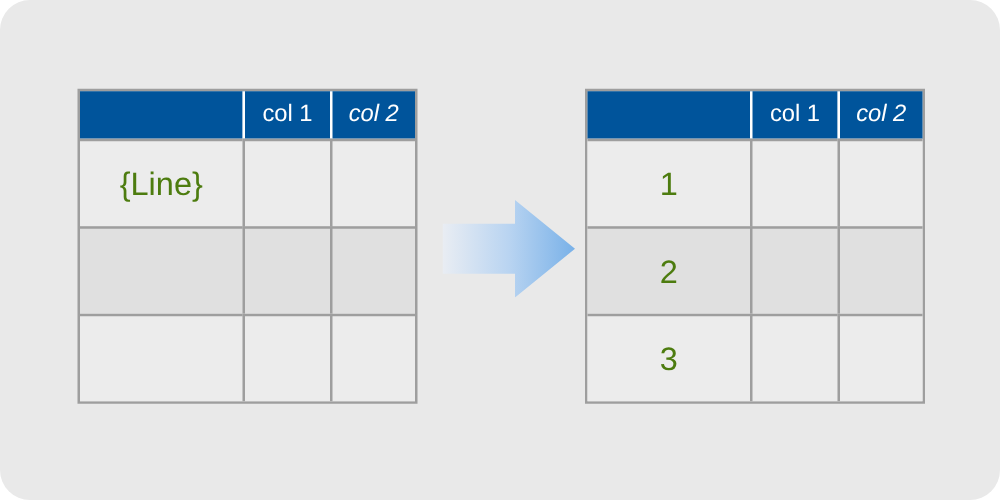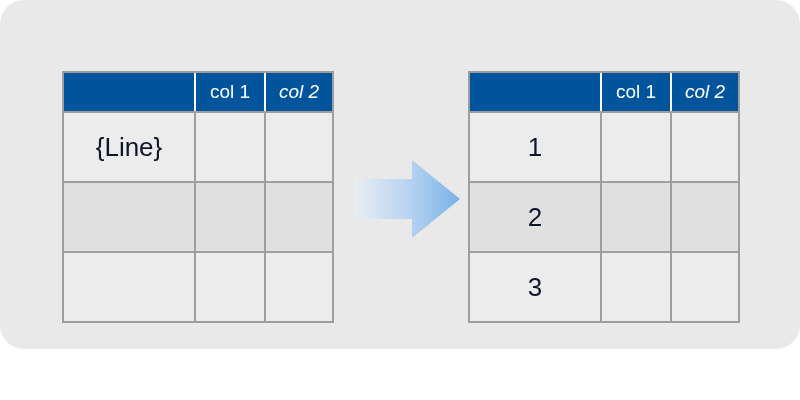--- a/index.html
+++ b/index.html
@@ -3,21 +3,21 @@
 <meta charset="utf-8">
 <style>
   * { margin: 0; padding: 0; box-sizing: border-box; }
   html, body {
     width: 800px; height: 400px;
     background: #ffffff;
     font-family: "Liberation Sans", sans-serif;
   }
   .card {
     position: relative;
-    width: 800px; height: 349px;
+    width: 800px; height: 400px;
     background: #e9e9e9;
     border-radius: 24px;
     overflow: hidden;
     padding-left: 30px;
   }
   .tbl-wrap { position: absolute; }
   .tbl-wrap.left  { left: 62px;  top: 71px; }
   .tbl-wrap.right { left: 468px; top: 71px; }
 
   table.demo {
@@ -35,21 +35,21 @@
     vertical-align: middle;
     padding: 0;
   }
   table.demo th:not(:first-child) { border-left: 2px solid #ffffff; }
   table.demo td {
     height: 70px;
     padding: 0;
     text-align: center;
     vertical-align: middle;
     font-size: 26px;
-    color: #0f172a;
+    color: #4d7c0f;
     border-top: 2px solid #9e9e9e;
   }
   table.demo td:not(:first-child) { border-left: 2px solid #9e9e9e; }
   table.demo .c-label { width: 130px; }
   table.demo .c-1     { width: 70px;  }
   table.demo .c-2     { width: 68px; font-style: italic;  }
   table.demo tbody tr:nth-child(odd)  td { background: #ececec; }
   table.demo tbody tr:nth-child(even) td { background: #e0e0e0; }
 
   .arrow {

